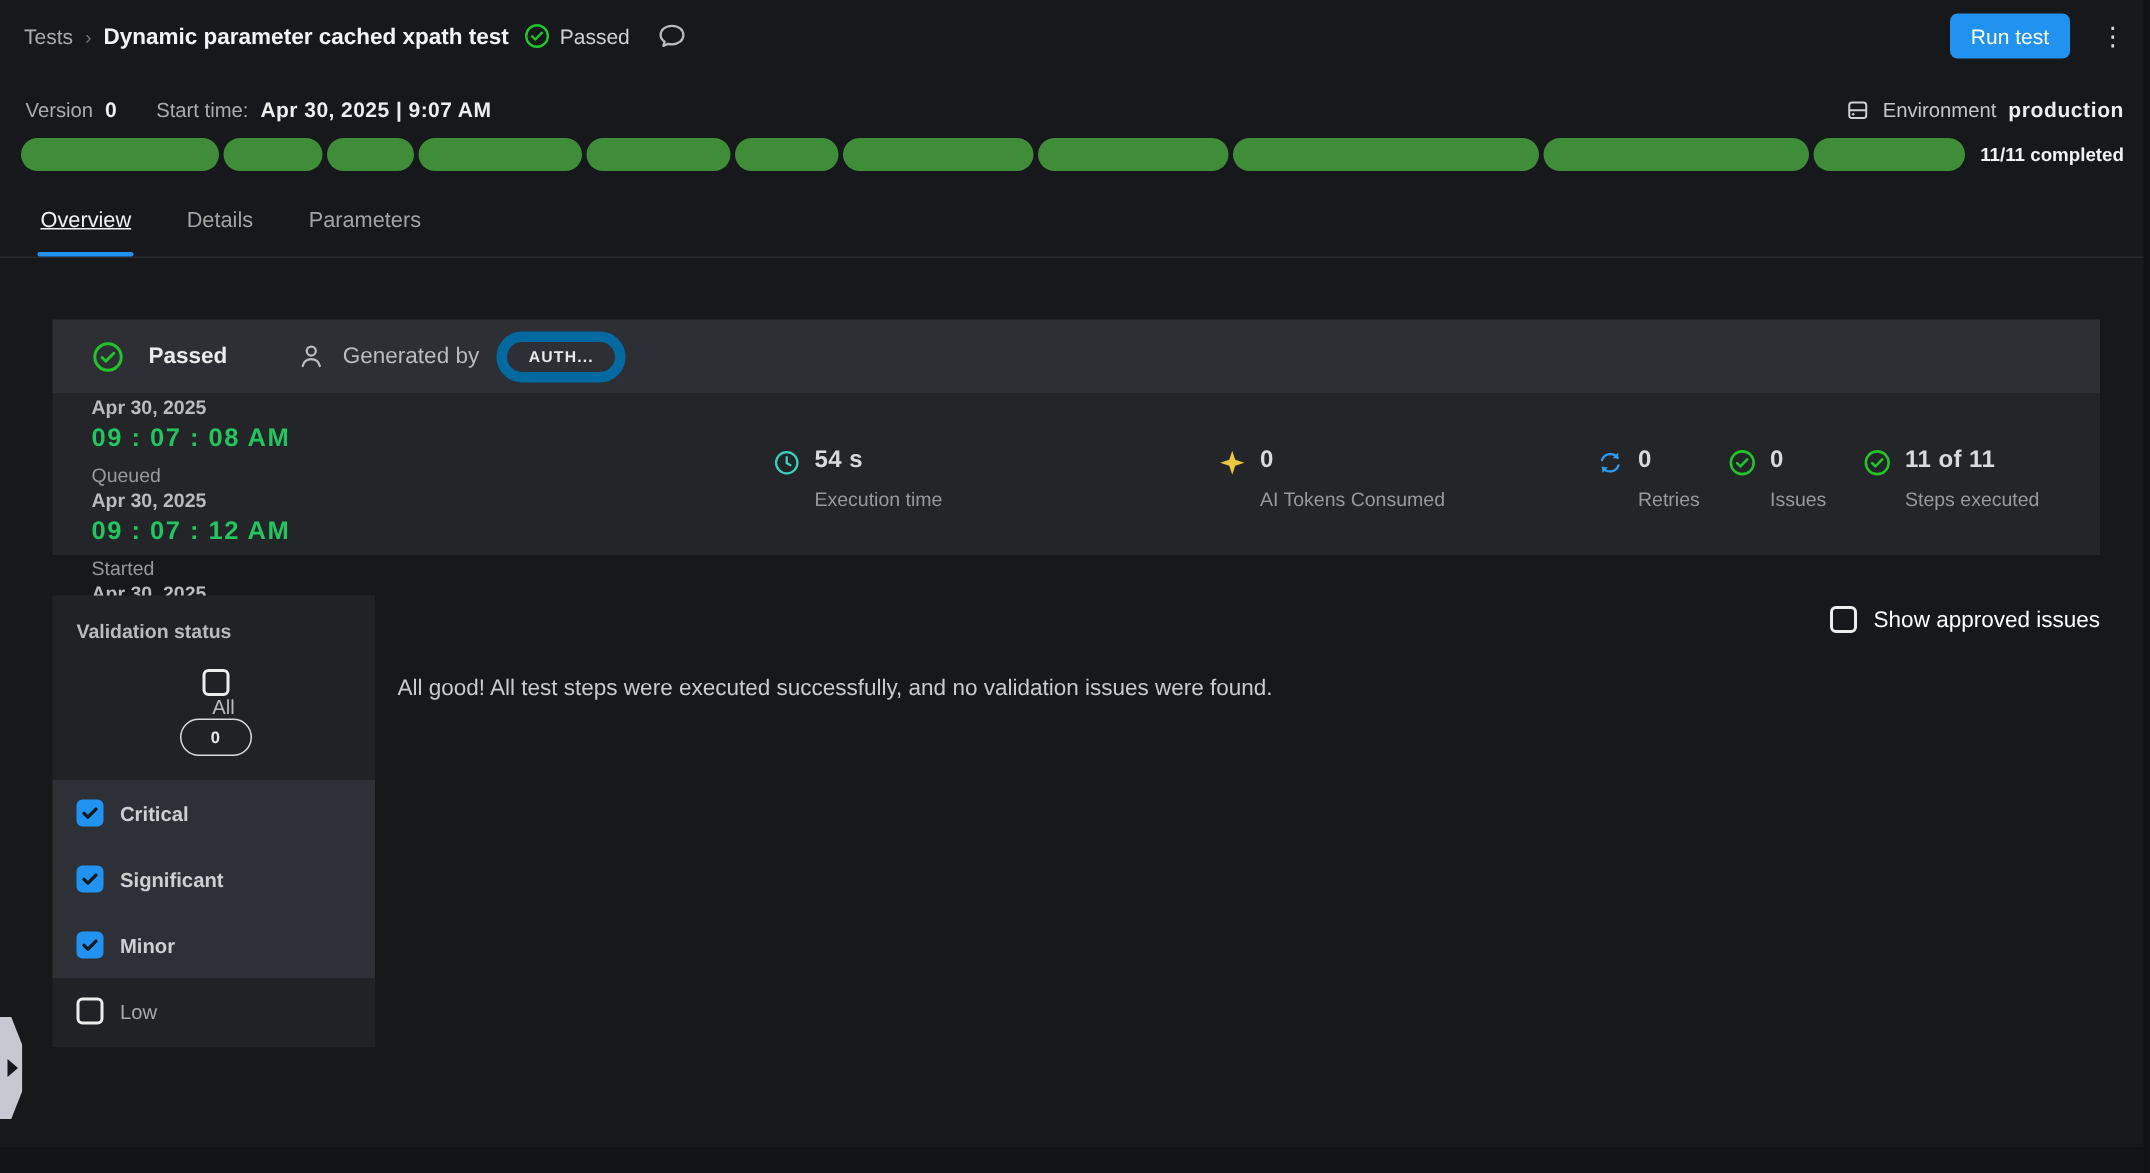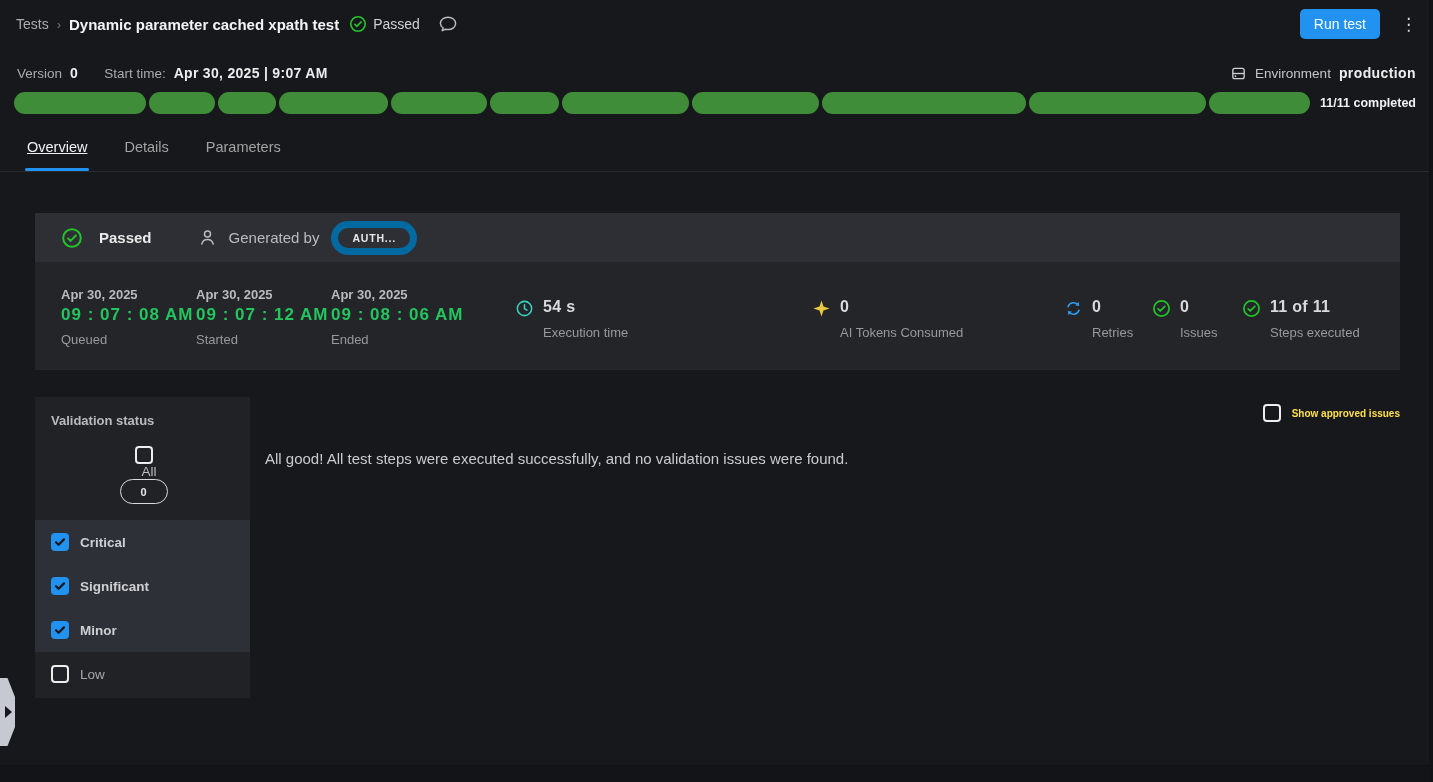--- a/index.html
+++ b/index.html
@@ -67,21 +67,21 @@
     display:flex; align-items:center; padding:0 26px;
   }
   .card-header .check-circle { width:22px; height:22px; }
   .hdr-status { font-weight:700; font-size:15px; color:#e9eaeb; margin-left:16px; }
   .person-icon { width:19px; height:19px; color:#b9bbbe; margin-left:46px; }
   .gen-by { color:#b9bbbe; font-size:15px; margin-left:12px; }
   .auth-badge {
     margin-left:12px; border:7px solid #0369a1; border-radius:999px; padding:4px 14px;
     font-size:10.5px; font-weight:700; letter-spacing:.8px; color:#e8e9ea; cursor:default;
   }
-  .card-body { height:108px; background:var(--card_bg,#242529); position:relative; display:flex; padding:0 26px; }
+  .card-body { height:108px; background:var(--card_bg,#242529); position:relative; display:flex; padding:0 26px;flex-direction:column; }
   .ts-col { width:135px; display:flex; flex-direction:column; justify-content:center; padding-top:2px; }
   .ts-date { font-size:13px; color:#b9bbbe; font-weight:600; }
   .ts-time { font-size:17px; color:#22c55e; font-weight:600; letter-spacing:1px; margin-top:3px; }
   .ts-label { font-size:13px; color:#97999e; margin-top:7px; }
   .metric { position:absolute; top:36px; }
   .m-icon { position:absolute; left:-28px; top:1px; width:19px; height:19px; }
   .m-icon svg { width:100%; height:100%; }
   .m-value { font-size:16px; font-weight:600; color:#d9dadc; letter-spacing:.3px; }
   .m-label { font-size:13px; color:#97999e; margin-top:9px; white-space:nowrap; }
 
@@ -103,21 +103,21 @@
 
   .checkbox {
     width:18px; height:18px; border:2px solid #eceded; border-radius:4px; flex:0 0 auto;
     display:flex; align-items:center; justify-content:center; cursor:pointer; background:transparent;
   }
   .checkbox.checked { background:var(--accent,#2192ef); border-color:var(--accent,#2192ef); }
   .checkbox svg { width:12px; height:12px; display:none; }
   .checkbox.checked svg { display:block; }
 
   .show-approved { position:absolute; top:7px; right:33px; display:flex; align-items:center; gap:11px; }
-  .show-approved .sa-label { font-size:10px; font-weight:700; color:#fde047; }
+  .show-approved .sa-label { font-size:15px; font-weight:400; color:#ffffff; }
 
   .empty-message { position:absolute; left:265px; top:53px; font-size:15px; color:#c9cbce; }
 
   
   .left-handle {
     position:absolute; left:0; top:678px; width:15px; height:68px; background:#c6c8d2;
     clip-path:polygon(0 0,50% 0,100% 28%,100% 72%,50% 100%,0 100%);
     display:flex; align-items:center; justify-content:center; cursor:pointer;
   }
   .left-handle .tri { width:0; height:0; border-top:6px solid transparent; border-bottom:6px solid transparent; border-left:7px solid #17181b; margin-left:1px; }

